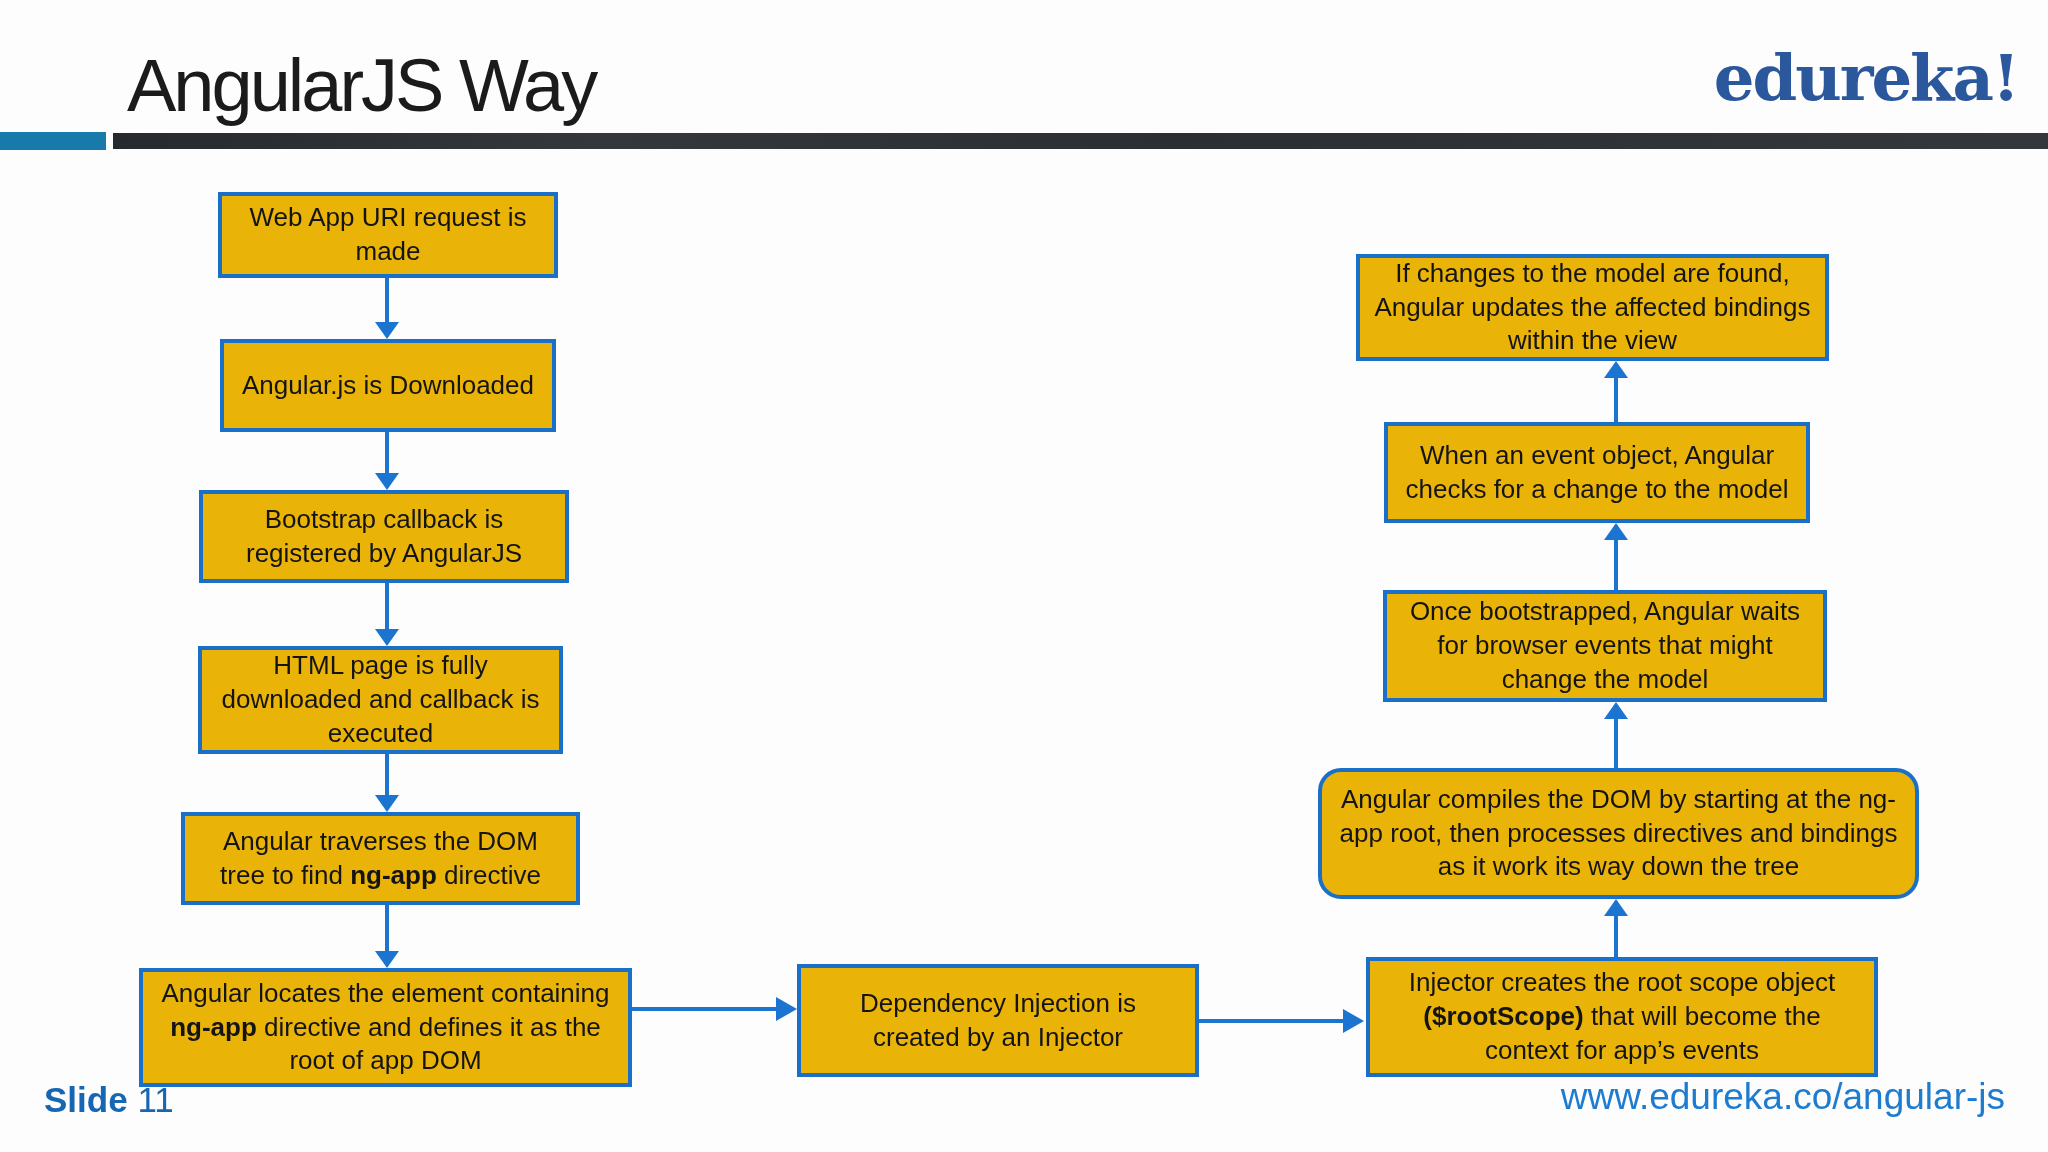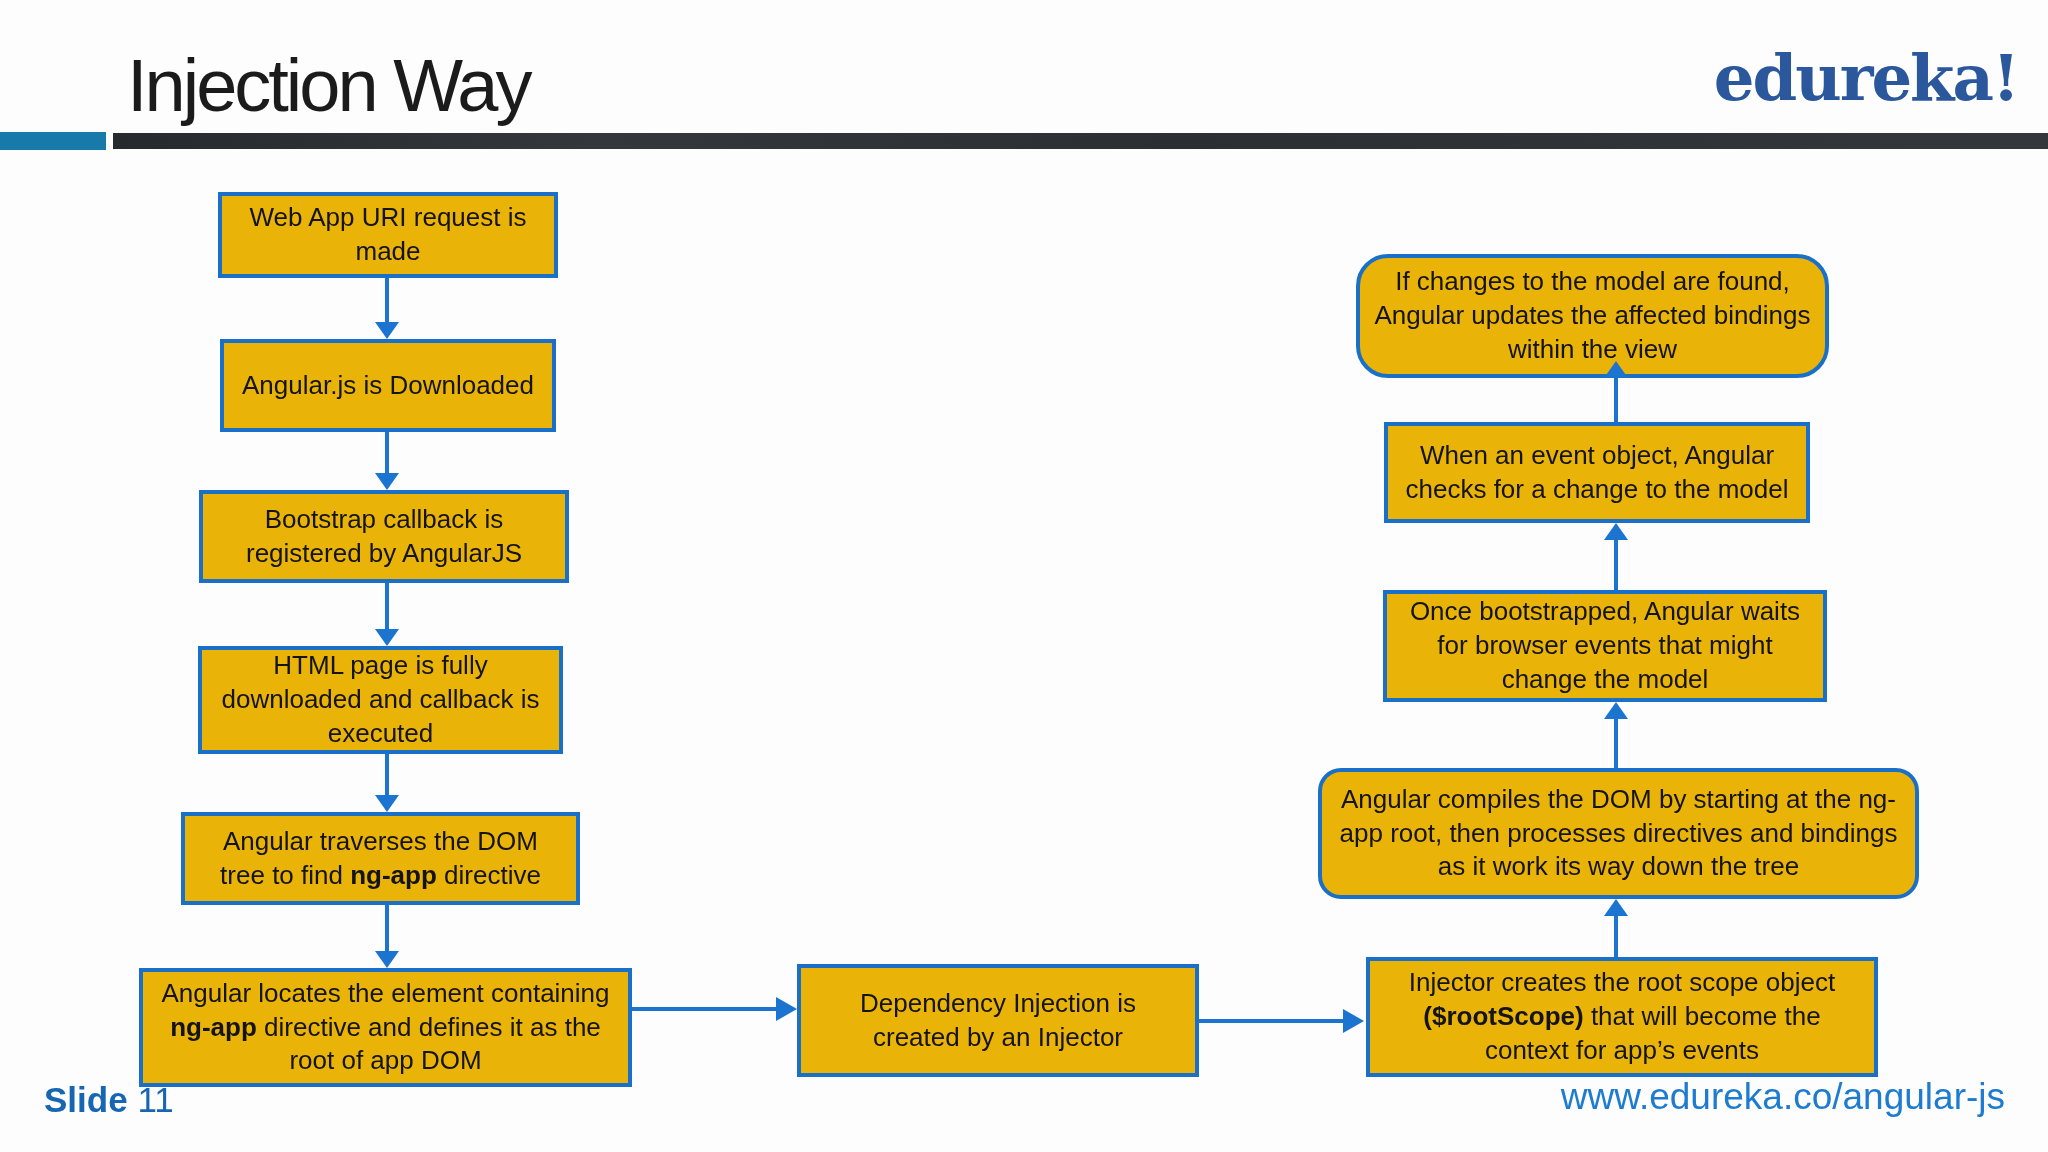--- a/index.html
+++ b/index.html
@@ -72,21 +72,21 @@
   .footer-url{
     position:absolute;right:43px;top:1076px;
     font-size:37px;color:var(--url-blue);white-space:nowrap;
   }
 </style>
 </head>
 <body>
 
 <div class="slide">
 
-  <div class="page-title">Injection Way</div>
+  <div class="page-title">AngularJS Way</div>
   <div class="logo">edureka!</div>
   <div class="accent-bar"></div>
   <div class="dark-bar"></div>
 
   <div class="fbox" style="left:218px;top:192px;width:340px;height:86px;">
     <span>Web App URI request is made</span>
   </div>
 
   <div class="fbox" style="left:220px;top:339px;width:336px;height:93px;">
     <span>Angular.js is Downloaded</span>
@@ -105,21 +105,21 @@
   </div>
 
   <div class="fbox" style="left:139px;top:968px;width:493px;height:119px;">
     <span><span>Angular locates the element containing </span><span class="bold">ng-app</span><span> directive and defines it as the root of app DOM</span></span>
   </div>
 
   <div class="fbox" style="left:797px;top:964px;width:402px;height:113px;">
     <span>Dependency Injection is created by an Injector</span>
   </div>
 
-  <div class="fbox" style="left:1356px;top:254px;width:473px;height:124px;border-radius:32px;">
+  <div class="fbox" style="left:1356px;top:254px;width:473px;height:107px;">
     <span>If changes to the model are found, Angular updates the affected bindings within the view</span>
   </div>
 
   <div class="fbox" style="left:1384px;top:422px;width:426px;height:101px;">
     <span>When an event object, Angular checks for a change to the model</span>
   </div>
 
   <div class="fbox" style="left:1383px;top:590px;width:444px;height:112px;">
     <span>Once bootstrapped, Angular waits for browser events that might change the model</span>
   </div>

